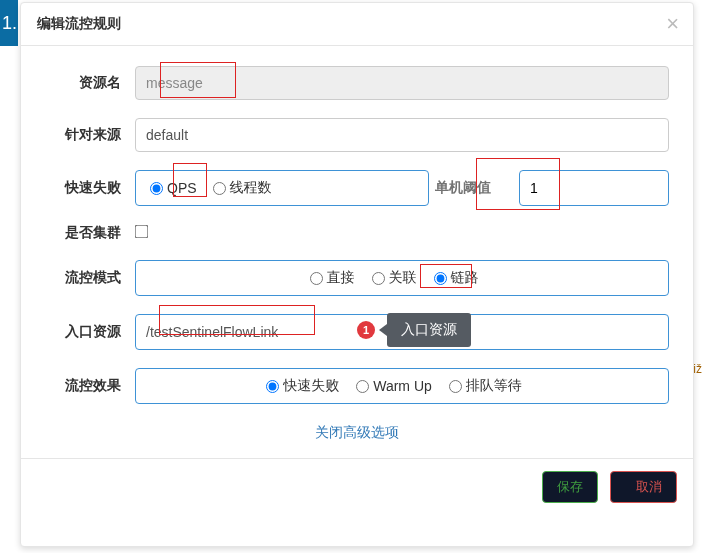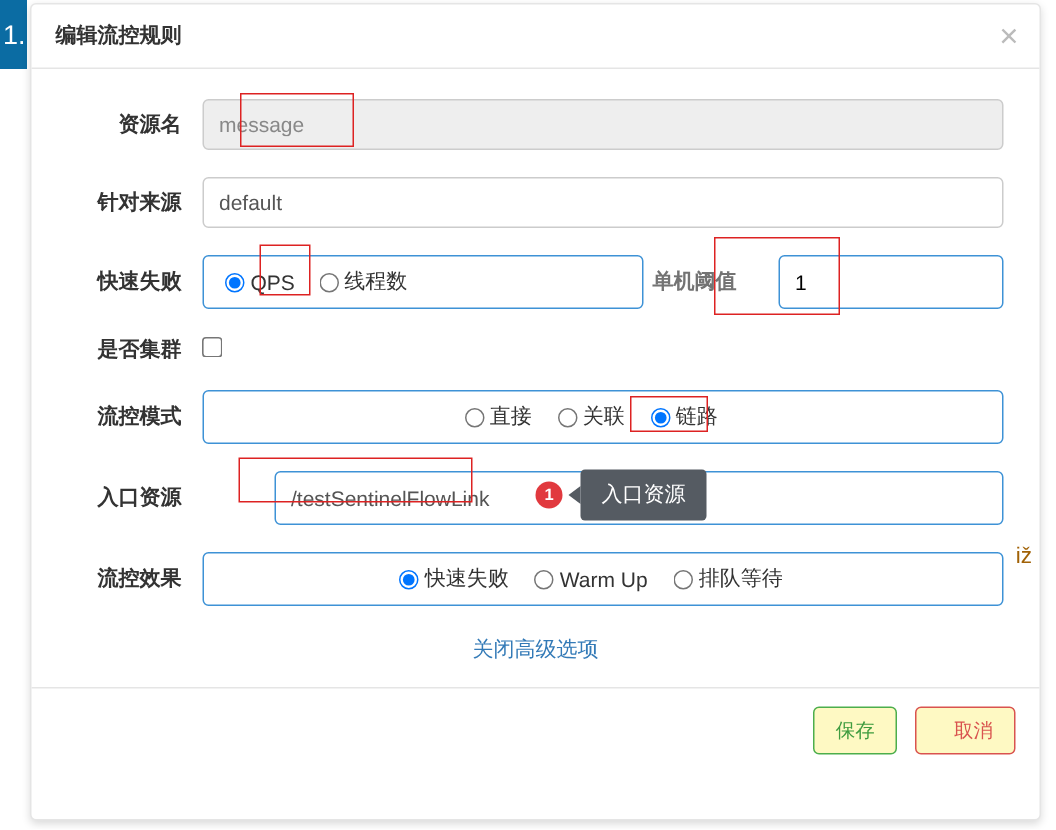--- a/index.html
+++ b/index.html
@@ -16,33 +16,33 @@
 .form-control[readonly] { background: #eee; color: #888; }
 .radio-box { flex: 1; height: 36px; border: 1px solid #3e92d6; border-radius: 4px; display: flex; align-items: center; padding: 0 14px; }
 .radio-box.center { justify-content: center; gap: 1px; }
 .radio-item { display: inline-flex; align-items: center; margin-right: 16px; color: #333; cursor: pointer; }
 .radio-item input { margin-right: 4px; }
 .threshold-group { display: flex; align-items: center; flex: 1; }
 .threshold-group .left-box { flex: 1; height: 36px; border: 1px solid #3e92d6; border-radius: 4px; display: flex; padding: 0 14px; }
 .threshold-group .mid-label { width: 90px; text-align: left; font-weight: bold; color: #737373; padding: 0 12px 0 6px; flex-shrink: 0; }
 .threshold-group .right-input { width: 150px; height: 36px; border: 1px solid #3e92d6; border-radius: 4px; padding: 0 10px; font-size: 14px; outline: none; }
 .checkbox-plain input { transform: scale(1.05); }
-.entry-row { position: relative; gap: 48px; }
+.entry-row { position: relative; }
 .tooltip { position: absolute; left: 312px; top: -1px; display: flex; align-items: center; pointer-events: none; }
 .tip-dot { width: 18px; height: 18px; border-radius: 50%; background: #e1393e; color: #fff; font-size: 11px; line-height: 18px; text-align: center; font-weight: bold; }
 .tip-arrow { width: 0; height: 0; border-top: 6px solid transparent; border-bottom: 6px solid transparent; border-right: 8px solid #555b62; margin-left: 4px; }
 .tip-body { background: #555b62; color: #fff; padding: 8px 14px; border-radius: 3px; font-size: 14px; }
 .collapse-link { text-align: center; margin: 20px 0 6px 0; }
 .collapse-link a { color: #337ab7; text-decoration: none; cursor: pointer; }
 .modal-footer { border-top: 1px solid #e5e5e5; padding: 12px 16px; text-align: right; }
-.btn { display: inline-block; height: 32px; padding: 0 14px; border-radius: 4px; font-size: 13px; cursor: pointer; background: #fef9c3; }
+.btn { display: inline-block; height: 32px; padding: 0 14px; border-radius: 4px; font-size: 13px; cursor: pointer; background: #0f172a; }
 .btn-save { border: 1px solid #4cae4c; color: #3f9c3f; margin-right: 8px; }
 .btn-cancel { border: 1px solid #d9534f; color: #d9534f; padding-left: 25px; }
 .hl-red { position: absolute; border: 1px solid #d22; pointer-events: none; }
-.right-side-text { position: absolute; right: 16px; top: 362px; font-size: 15px; color: #a16207; }
+.right-side-text { position: absolute; right: 2px; top: 362px; font-size: 12px; color: #a16207; }
 </style>
 </head>
 <body>
 
 <div class="bg-strip">1.</div>
 
 <div class="modal">
 
   <div class="modal-header">
     <span class="title">编辑流控规则</span>

